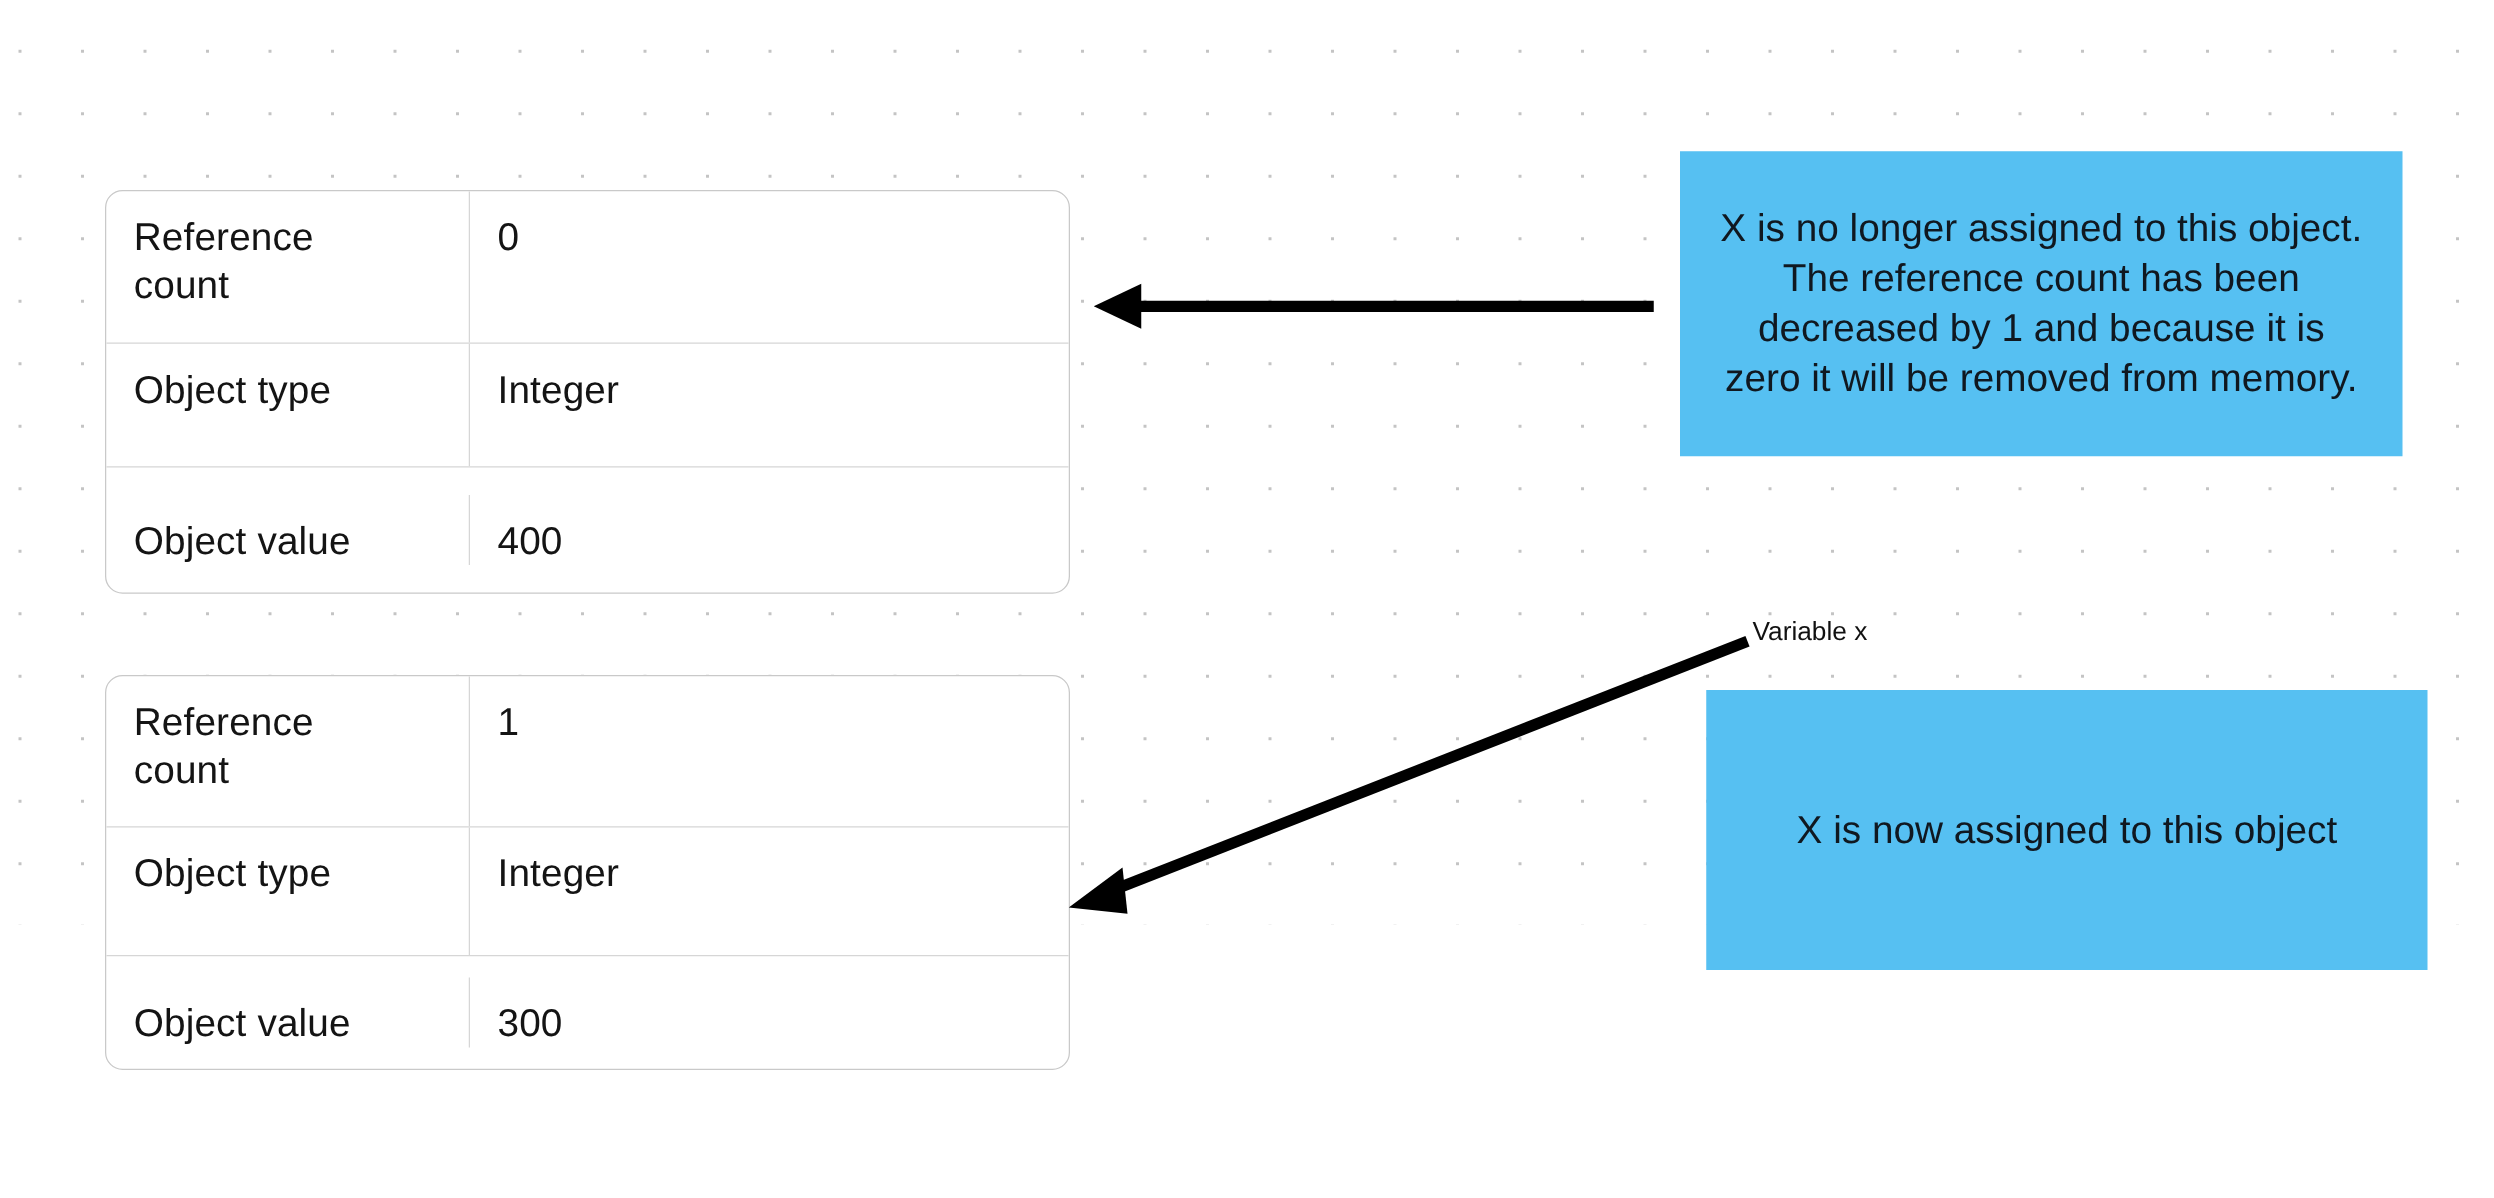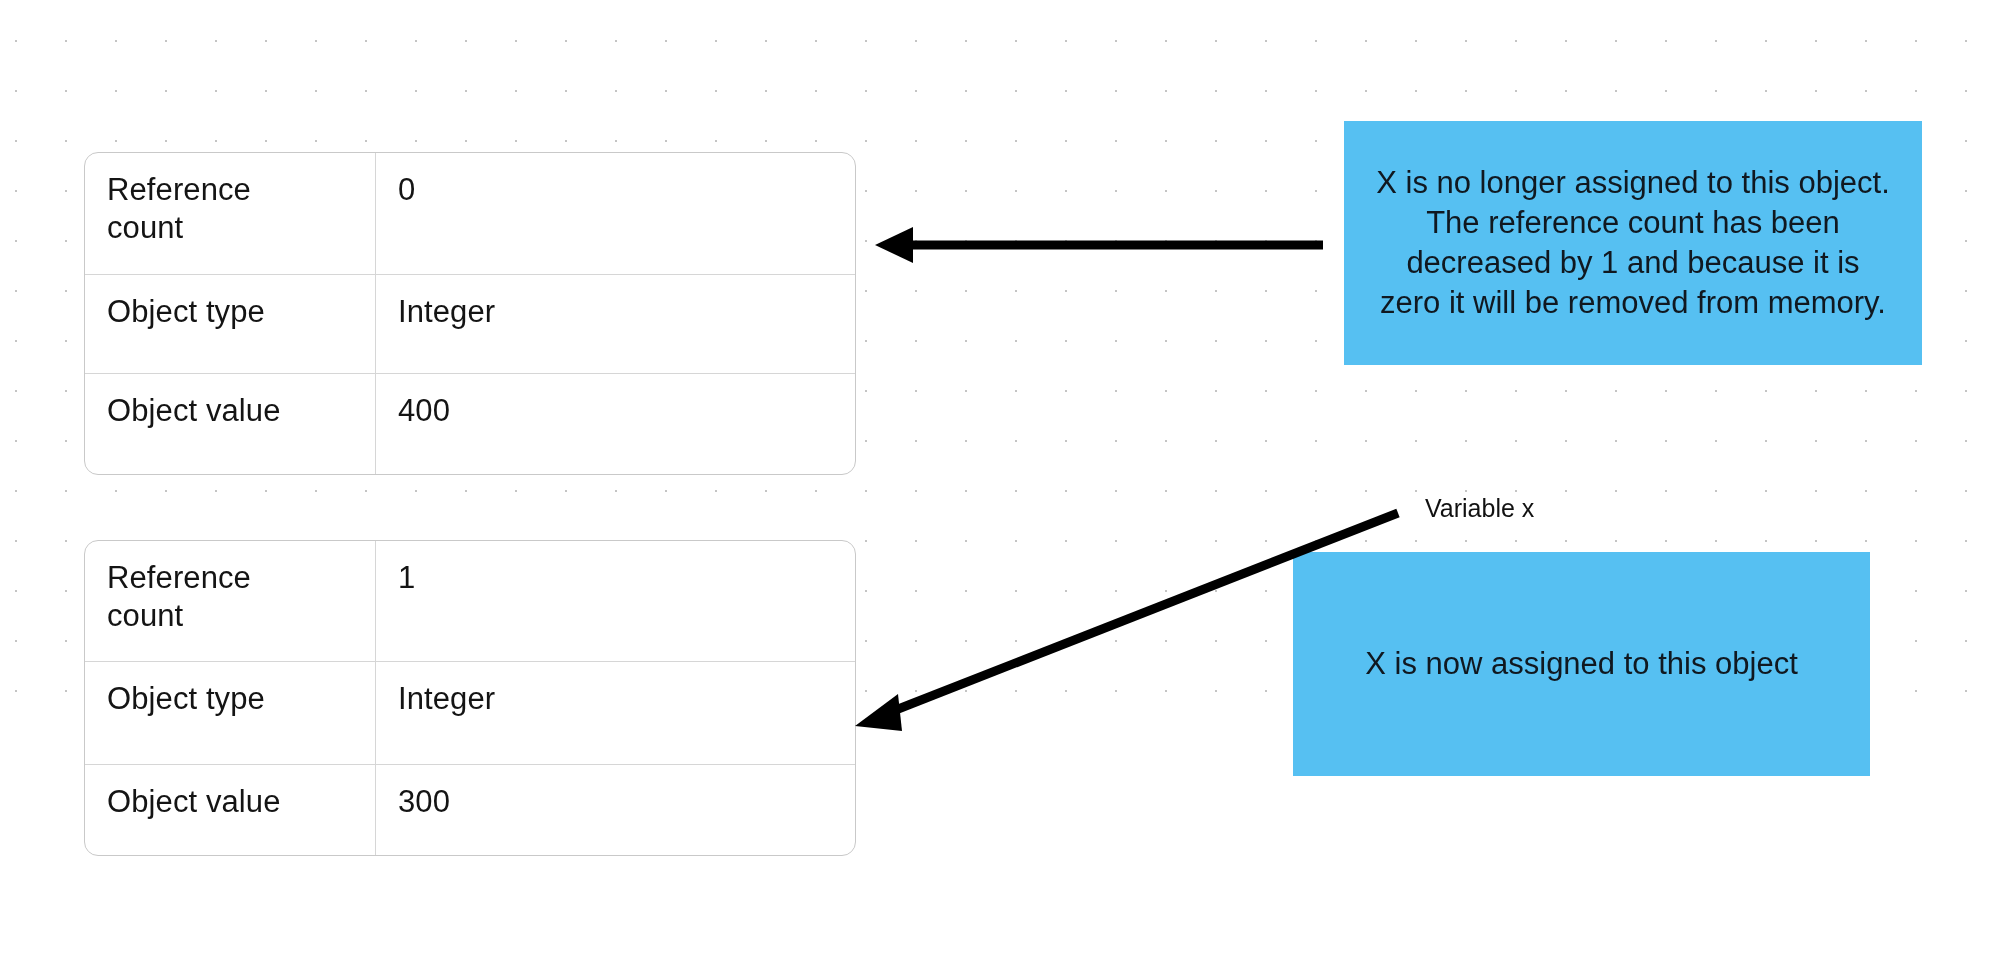--- a/index.html
+++ b/index.html
@@ -33,21 +33,21 @@
     border: 1.5px solid #c9c9c9;
     border-radius: 14px;
     background: #ffffff;
     overflow: hidden;
   }
   .obj-row {
     display: flex;
     box-sizing: border-box;
     border-bottom: 1.5px solid #d6d6d6;
   }
-  .obj-row:last-child { border-bottom: none; }
+  .obj-row:last-child { border-bottom: none; align-items: center; }
 
   .cell-label,
   .cell-value {
     box-sizing: border-box;
     display: flex;
     align-items: flex-start;
     font-size: 31px;
     line-height: 1.22;
     color: #141414;
     letter-spacing: 0.1px;
@@ -83,32 +83,31 @@
     display: flex;
     align-items: center;
     justify-content: center;
     text-align: center;
     color: #101820;
     font-size: 31px;
     line-height: 1.29;
     padding: 6px 31px;
   }
   #note-removed { left: 1344px; top: 121px; width: 578px; height: 244px; }
-  #note-assigned { left: 1293px; top: 552px; width: 577px; height: 224px; }
+  #note-assigned { left: 1365px; top: 552px; width: 577px; height: 224px; }
 
   
   #variable-x-label {
     position: absolute;
     left: 1402px;
     top: 493px;
-    font-size: 25px;
+    font-size: 21px;
     line-height: 1.2;
     color: #111111;
     white-space: nowrap;
-    margin-left: 23px;
   }
 
   
   #arrows {
     position: absolute;
     left: 0;
     top: 0;
     width: 1995px;
     height: 958px;
     pointer-events: none;

